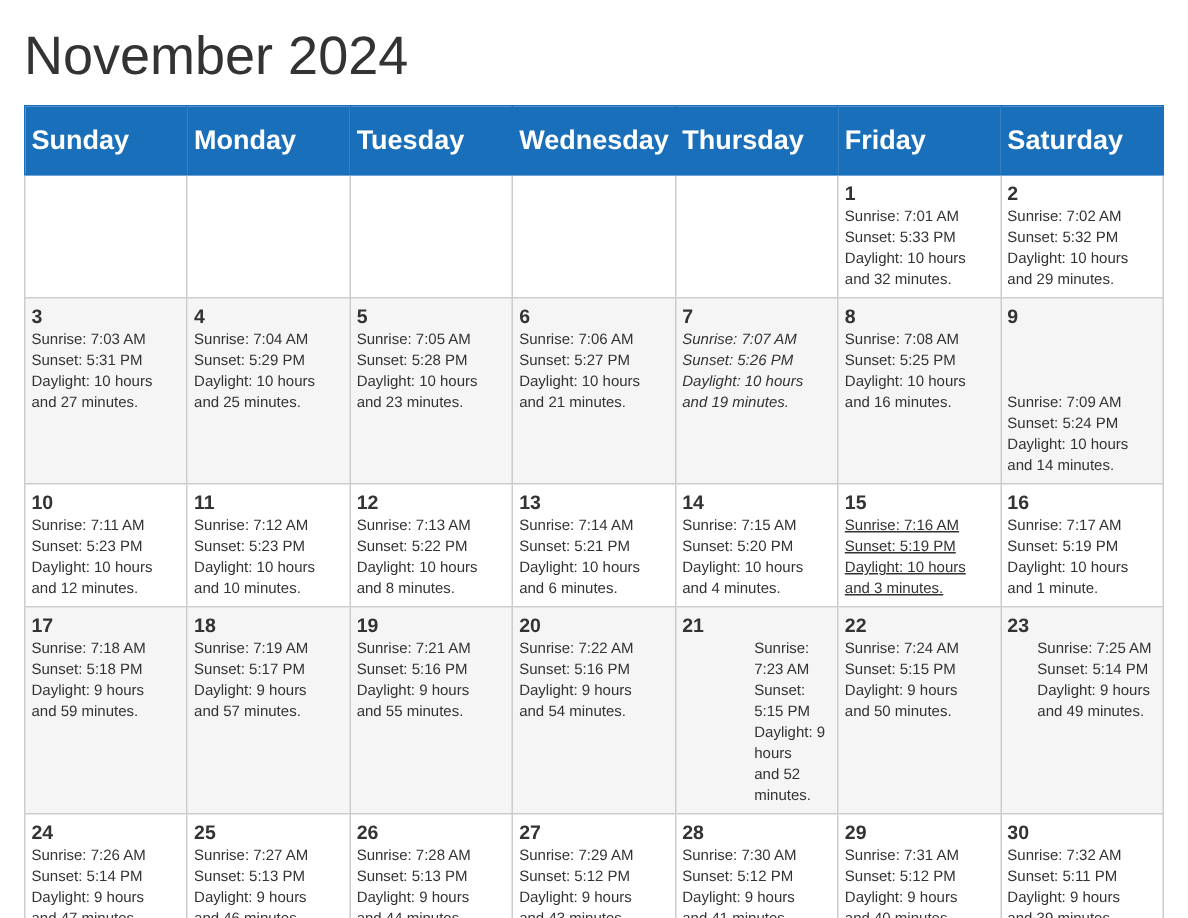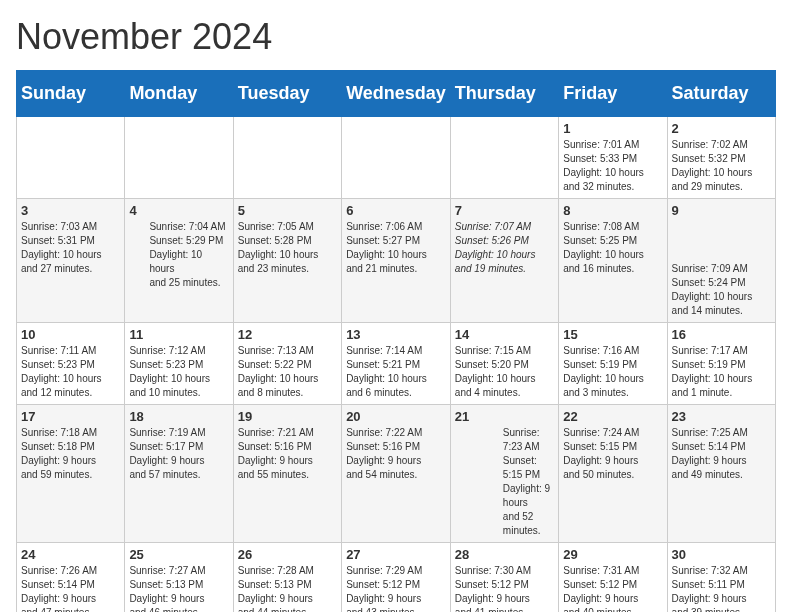--- a/index.html
+++ b/index.html
@@ -138,21 +138,21 @@
       <tr>
         <td>
           <span class="day-number">3</span>
           <div class="day-info" style="white-space: pre-line;">Sunrise: 7:03 AM
 Sunset: 5:31 PM
 Daylight: 10 hours
 and 27 minutes.</div>
         </td>
         <td>
           <span class="day-number">4</span>
-          <div class="day-info" style="white-space: pre-line; margin-left: 20px;">Sunrise: 7:04 AM
+          <div class="day-info" style="white-space: pre-line;">Sunrise: 7:04 AM
 Sunset: 5:29 PM
 Daylight: 10 hours
 and 25 minutes.</div>
         </td>
         <td>
           <span class="day-number">5</span>
           <div class="day-info" style="white-space: pre-line;">Sunrise: 7:05 AM
 Sunset: 5:28 PM
 Daylight: 10 hours
 and 23 minutes.</div>
@@ -217,21 +217,21 @@
         </td>
         <td>
           <span class="day-number">14</span>
           <div class="day-info" style="white-space: pre-line;">Sunrise: 7:15 AM
 Sunset: 5:20 PM
 Daylight: 10 hours
 and 4 minutes.</div>
         </td>
         <td>
           <span class="day-number">15</span>
-          <div class="day-info" style="white-space: pre-line;">Sunrise: 7:16 AM
+          <div class="day-info" style="white-space: pre-line; text-decoration: underline;">Sunrise: 7:16 AM
 Sunset: 5:19 PM
 Daylight: 10 hours
 and 3 minutes.</div>
         </td>
         <td>
           <span class="day-number">16</span>
           <div class="day-info" style="white-space: pre-line;">Sunrise: 7:17 AM
 Sunset: 5:19 PM
 Daylight: 10 hours
 and 1 minute.</div>
@@ -275,21 +275,21 @@
         </td>
         <td>
           <span class="day-number">22</span>
           <div class="day-info" style="white-space: pre-line;">Sunrise: 7:24 AM
 Sunset: 5:15 PM
 Daylight: 9 hours
 and 50 minutes.</div>
         </td>
         <td>
           <span class="day-number">23</span>
-          <div class="day-info" style="white-space: pre-line;">Sunrise: 7:25 AM
+          <div class="day-info" style="white-space: pre-line; margin-left: 20px;">Sunrise: 7:25 AM
 Sunset: 5:14 PM
 Daylight: 9 hours
 and 49 minutes.</div>
         </td>
       </tr>
       <tr>
         <td>
           <span class="day-number">24</span>
           <div class="day-info" style="white-space: pre-line;">Sunrise: 7:26 AM
 Sunset: 5:14 PM

